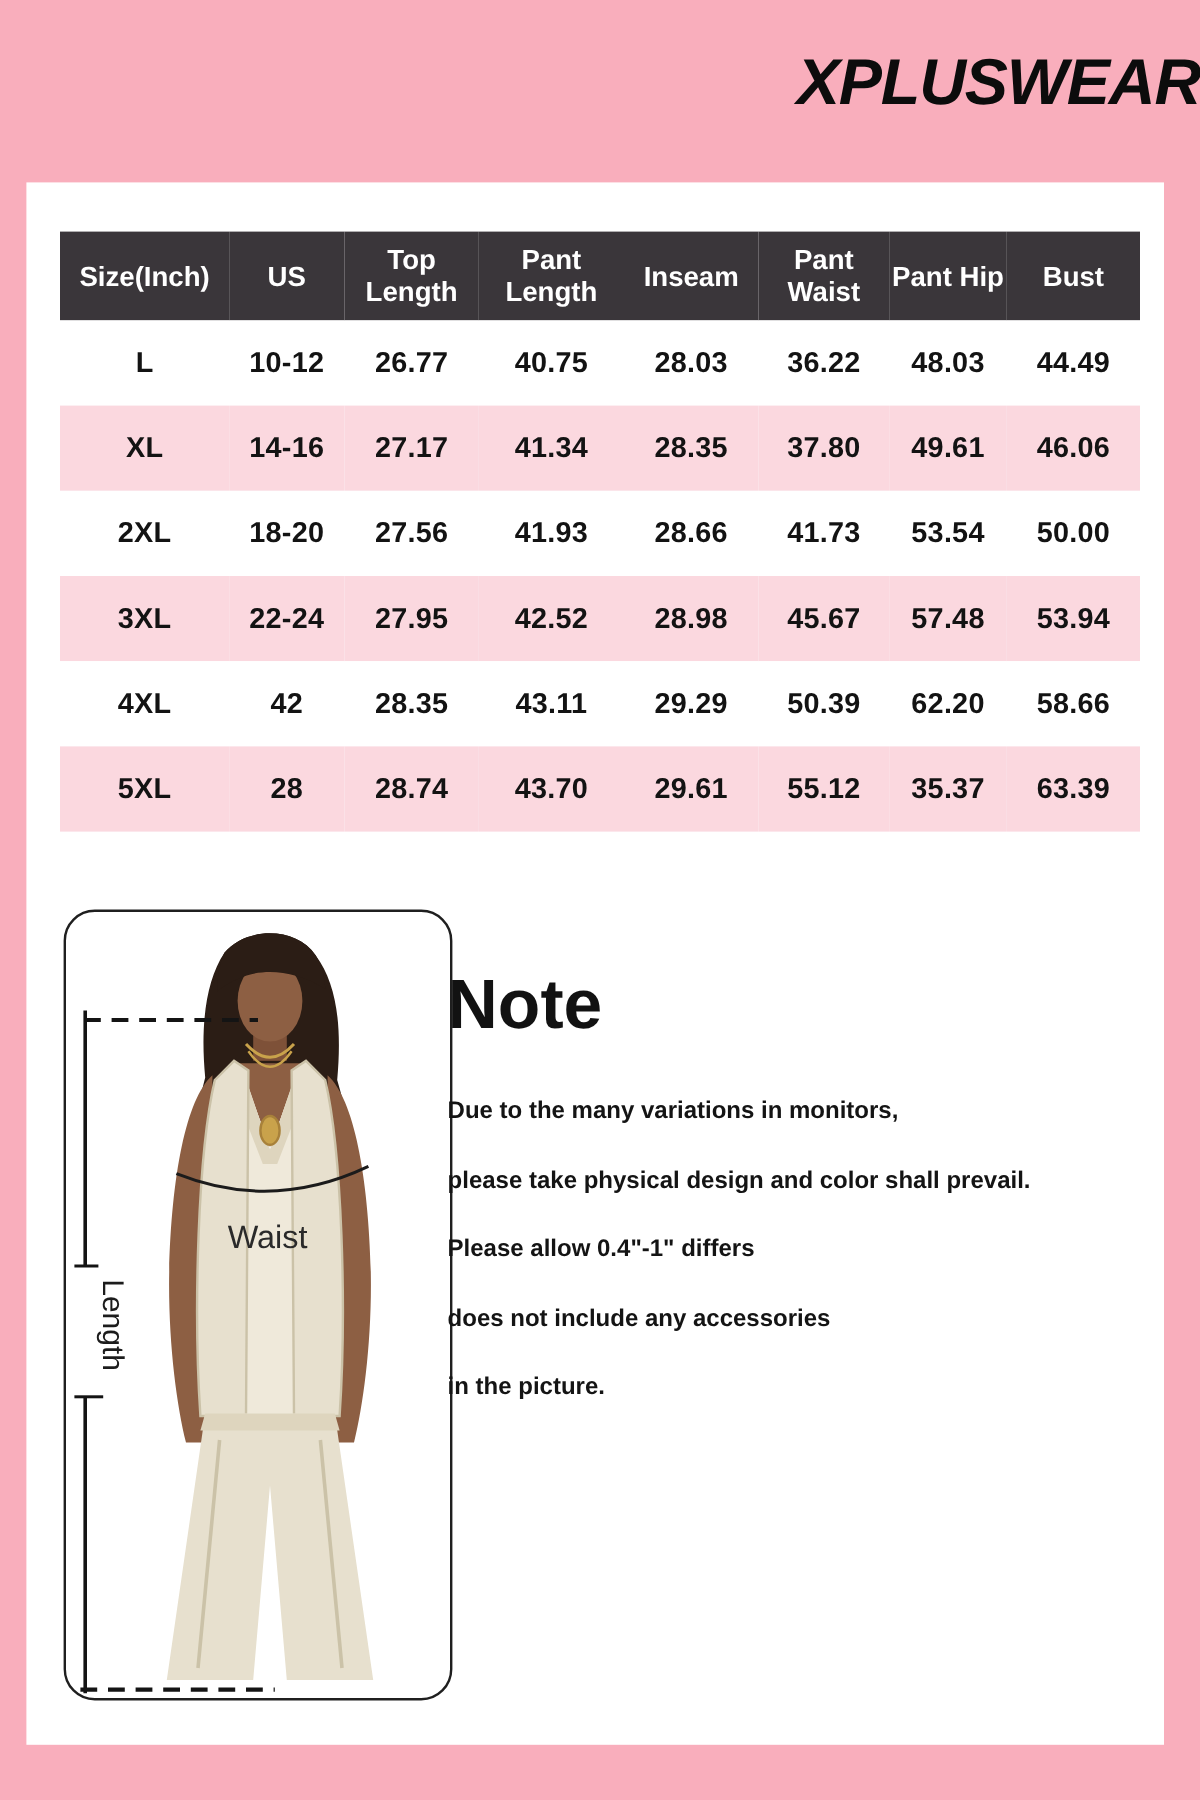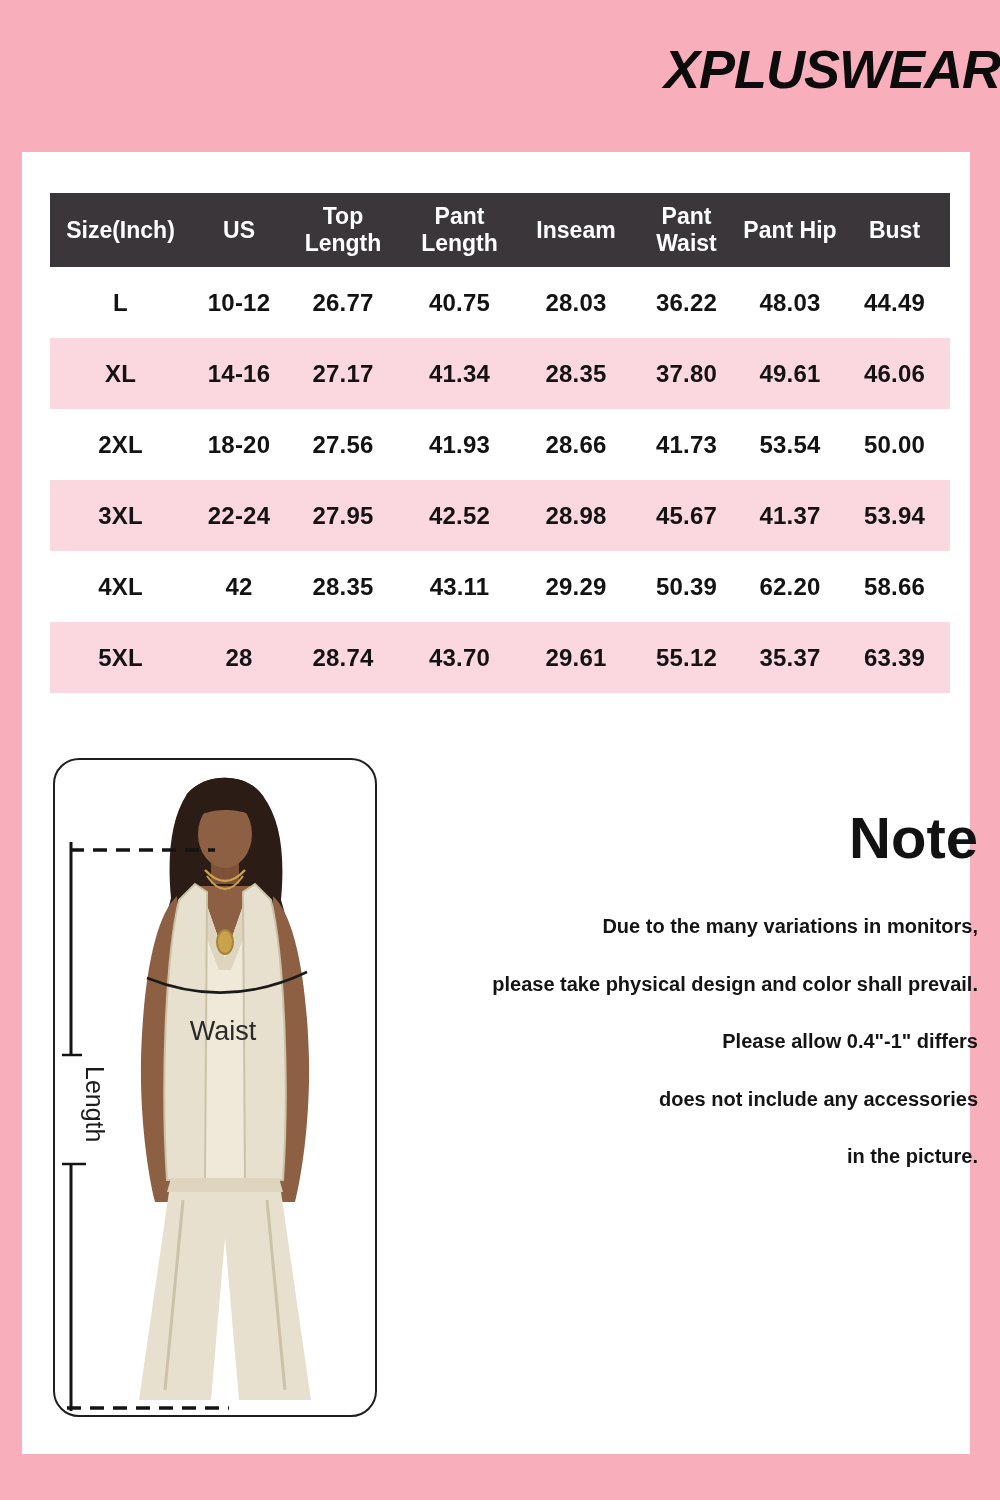--- a/index.html
+++ b/index.html
@@ -21,21 +21,21 @@
         font-size:24px;font-weight:600;color:#131313;padding:0;letter-spacing:0.2px;}
   .size-table tbody tr:nth-child(even){background:#FBD8DF;}
   .size-table tbody tr:nth-child(odd){background:#ffffff;}
 
   
   .figure-box{position:absolute;left:31px;top:606px;width:320px;height:655px;
         background:#ffffff;border:2px solid #1f1f1f;border-radius:26px;overflow:hidden;}
   .figure-box svg{display:block;}
 
   
-  .note-area{position:absolute;left:351px;top:606px;width:605px;text-align:right;color:#121212;}
+  .note-area{position:absolute;left:351px;top:606px;width:605px;text-align:left;color:#121212;}
   .note-title{margin:48px 0 0 0;font-size:58px;line-height:64px;font-weight:800;}
   .note-body{margin-top:28px;}
   .note-body p{margin:0;font-size:20px;line-height:57.5px;font-weight:600;color:#141414;}
 </style>
 </head>
 <body>
 
 <div class="page">
 
   <div class="logo">XPLUSWEAR</div>
@@ -96,21 +96,21 @@
             <td>53.54</td>
             <td>50.00</td>
           </tr>
           <tr>
             <td>3XL</td>
             <td>22-24</td>
             <td>27.95</td>
             <td>42.52</td>
             <td>28.98</td>
             <td>45.67</td>
-            <td>41.37</td>
+            <td>57.48</td>
             <td>53.94</td>
           </tr>
           <tr>
             <td>4XL</td>
             <td>42</td>
             <td>28.35</td>
             <td>43.11</td>
             <td>29.29</td>
             <td>50.39</td>
             <td>62.20</td>

